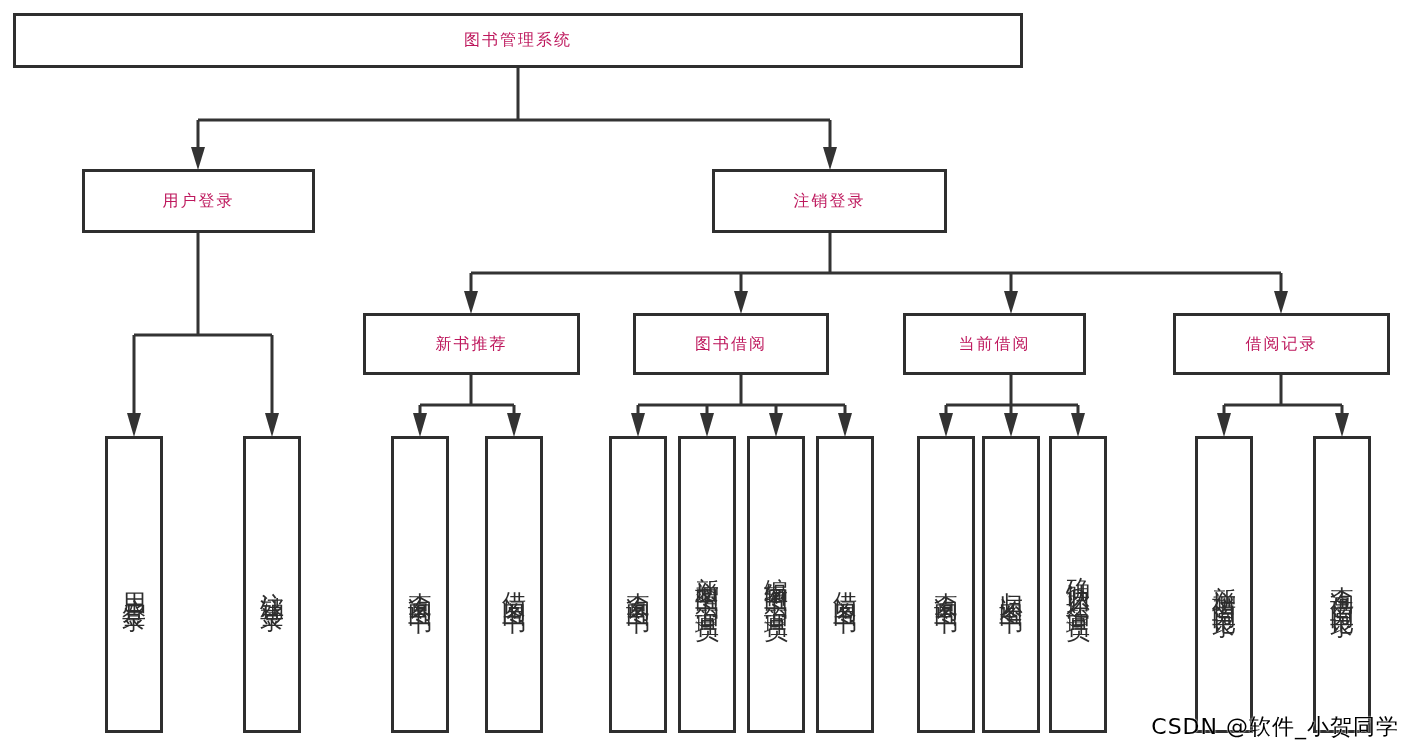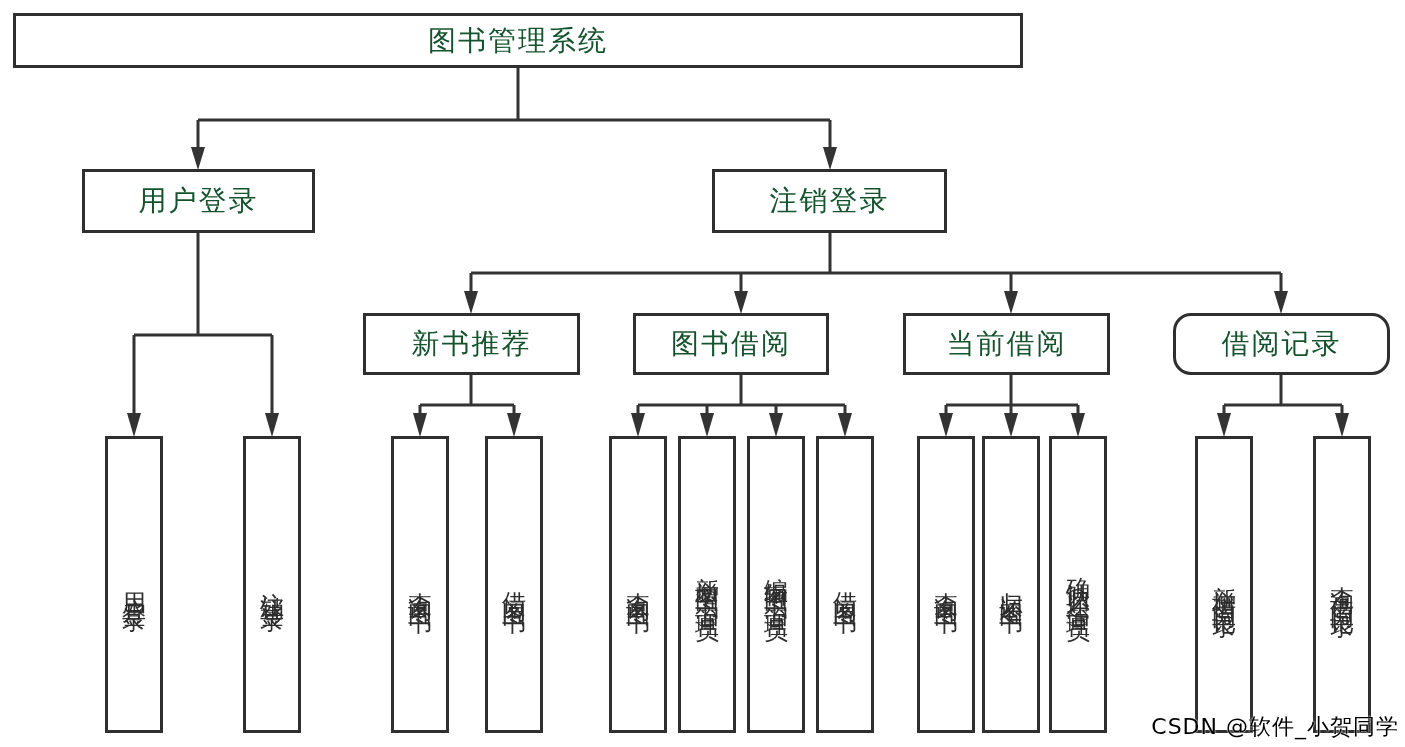--- a/index.html
+++ b/index.html
@@ -15,23 +15,23 @@
   .node{
     position:absolute;
     box-sizing:border-box;
     border:3px solid #2f2f2f;
     background:#ffffff;
     display:flex;
     align-items:center;
     justify-content:center;
   }
   .hbox span{
-    font-size:28px;
+    font-size:16px;
     letter-spacing:2px;
-    color:#14532d;
+    color:#be185d;
     white-space:nowrap;
   }
   .vbox span{
     writing-mode:vertical-rl;
     font-size:24px;
     letter-spacing:6px;
     color:#2d2d2d;
     line-height:1;
   }
   .watermark{
@@ -43,22 +43,22 @@
     color:#000000;
     text-shadow:0 0 2px #ffffff,0 0 1px #ffffff;
     white-space:nowrap;
   }
   
   .n-root{left:13px;top:13px;width:1010px;height:55px;}
   .n-l2a{left:82px;top:169px;width:233px;height:64px;}
   .n-l2b{left:712px;top:169px;width:235px;height:64px;}
   .n-l3a{left:363px;top:313px;width:217px;height:62px;}
   .n-l3b{left:633px;top:313px;width:196px;height:62px;}
-  .n-l3c{left:903px;top:313px;width:207px;height:62px;font-family:Liberation Serif, serif;}
-  .n-l3d{left:1173px;top:313px;width:217px;height:62px;border-radius:18px;}
+  .n-l3c{left:903px;top:313px;width:183px;height:62px;font-family:Liberation Serif, serif;}
+  .n-l3d{left:1173px;top:313px;width:217px;height:62px;}
   .vbox{top:436px;width:58px;height:297px;}
   .v1{left:105px;}  .v2{left:243px;}
   .v3{left:391px;}  .v4{left:485px;}
   .v5{left:609px;}  .v6{left:678px;}  .v7{left:747px;}  .v8{left:816px;}
   .v9{left:917px;}  .v10{left:982px;} .v11{left:1049px;}
   .v12{left:1195px;}.v13{left:1313px;}
 </style>
 </head>
 <body>
 

